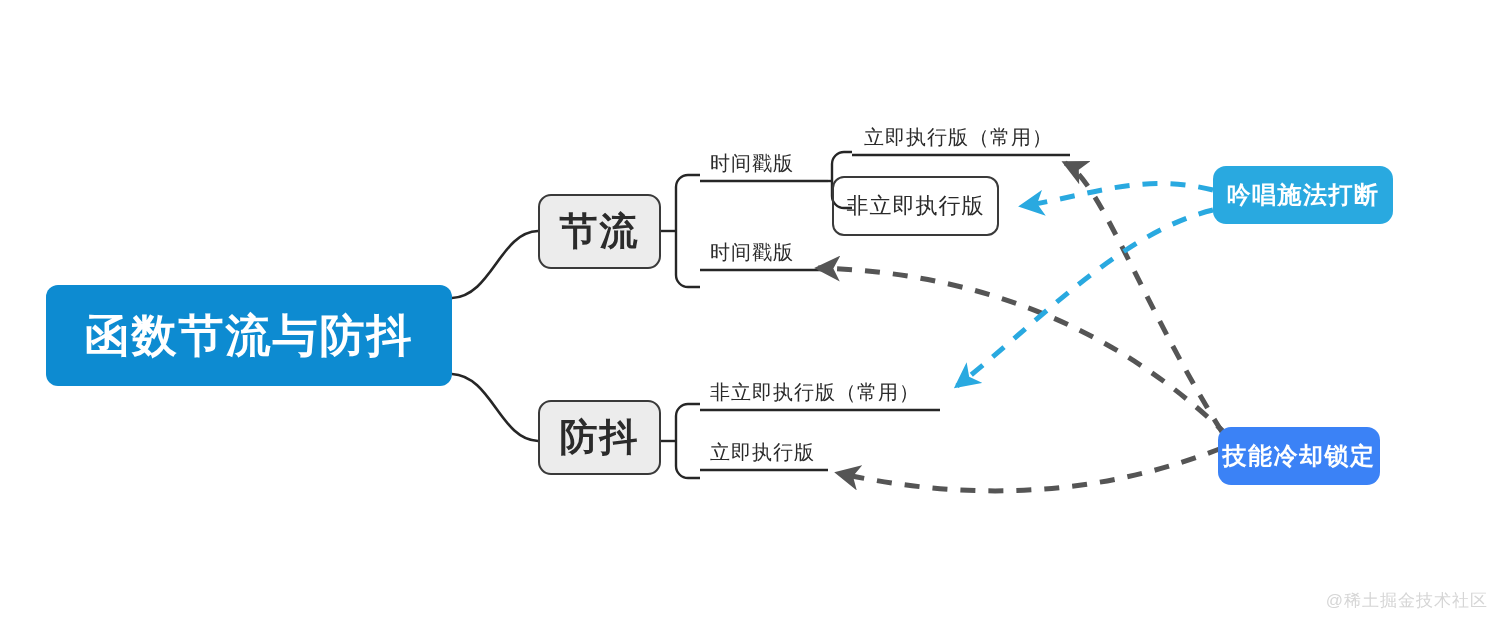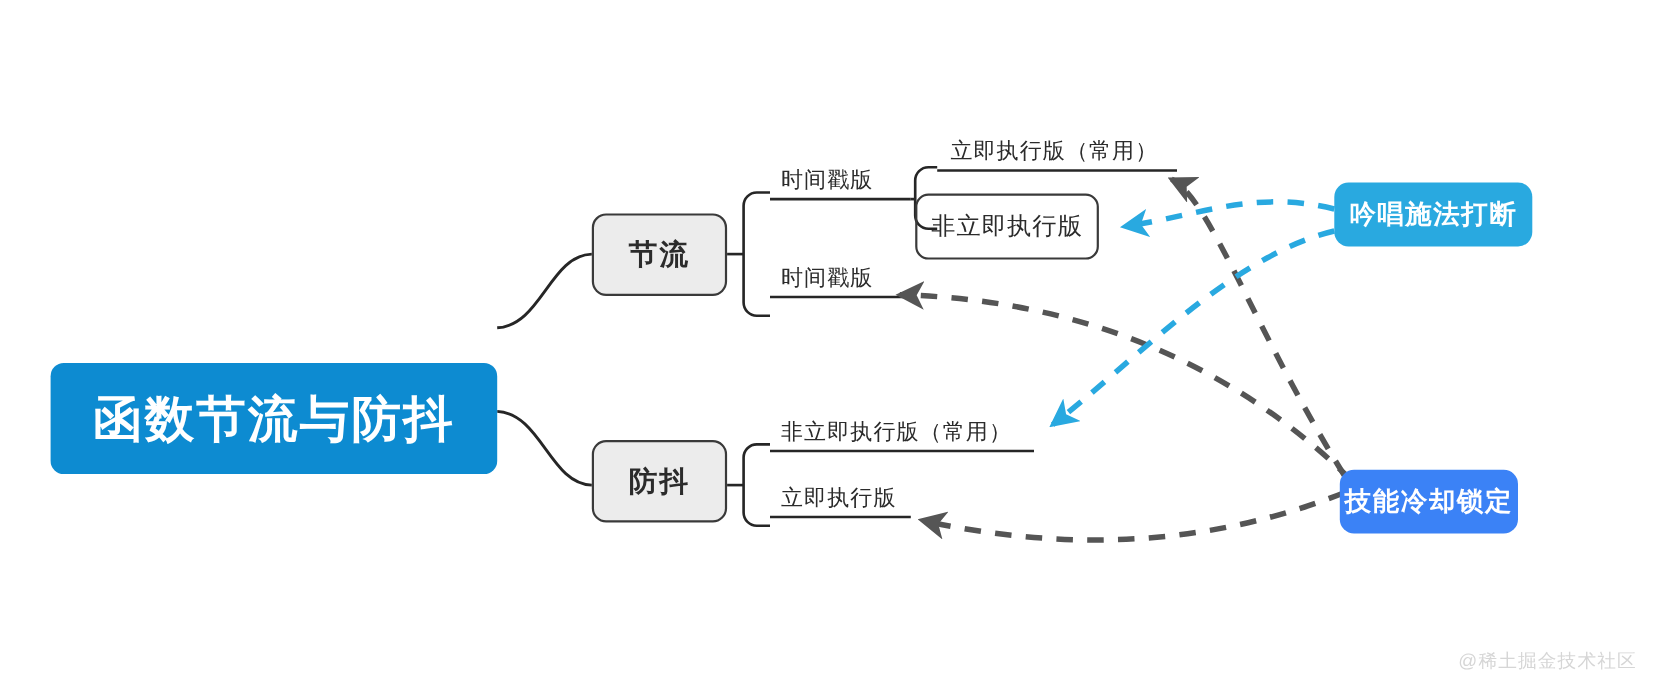--- a/index.html
+++ b/index.html
@@ -33,29 +33,28 @@
     left: 46px;
     top: 285px;
     width: 406px;
     height: 101px;
     background: #0d8bd1;
     border-radius: 12px;
     color: #ffffff;
     font-size: 45px;
     font-weight: bold;
     letter-spacing: 2px;
-    margin-top: 45px;
   }
   
   .branch-node {
     background: #ececec;
     border: 2.5px solid #3a3a3a;
     border-radius: 13px;
     color: #2b2b2b;
-    font-size: 26px;
+    font-size: 38px;
     font-weight: bold;
     letter-spacing: 2px;
   }
   #branch-throttle {
     left: 538px;
     top: 194px;
     width: 123px;
     height: 75px;
   }
   #branch-debounce {

